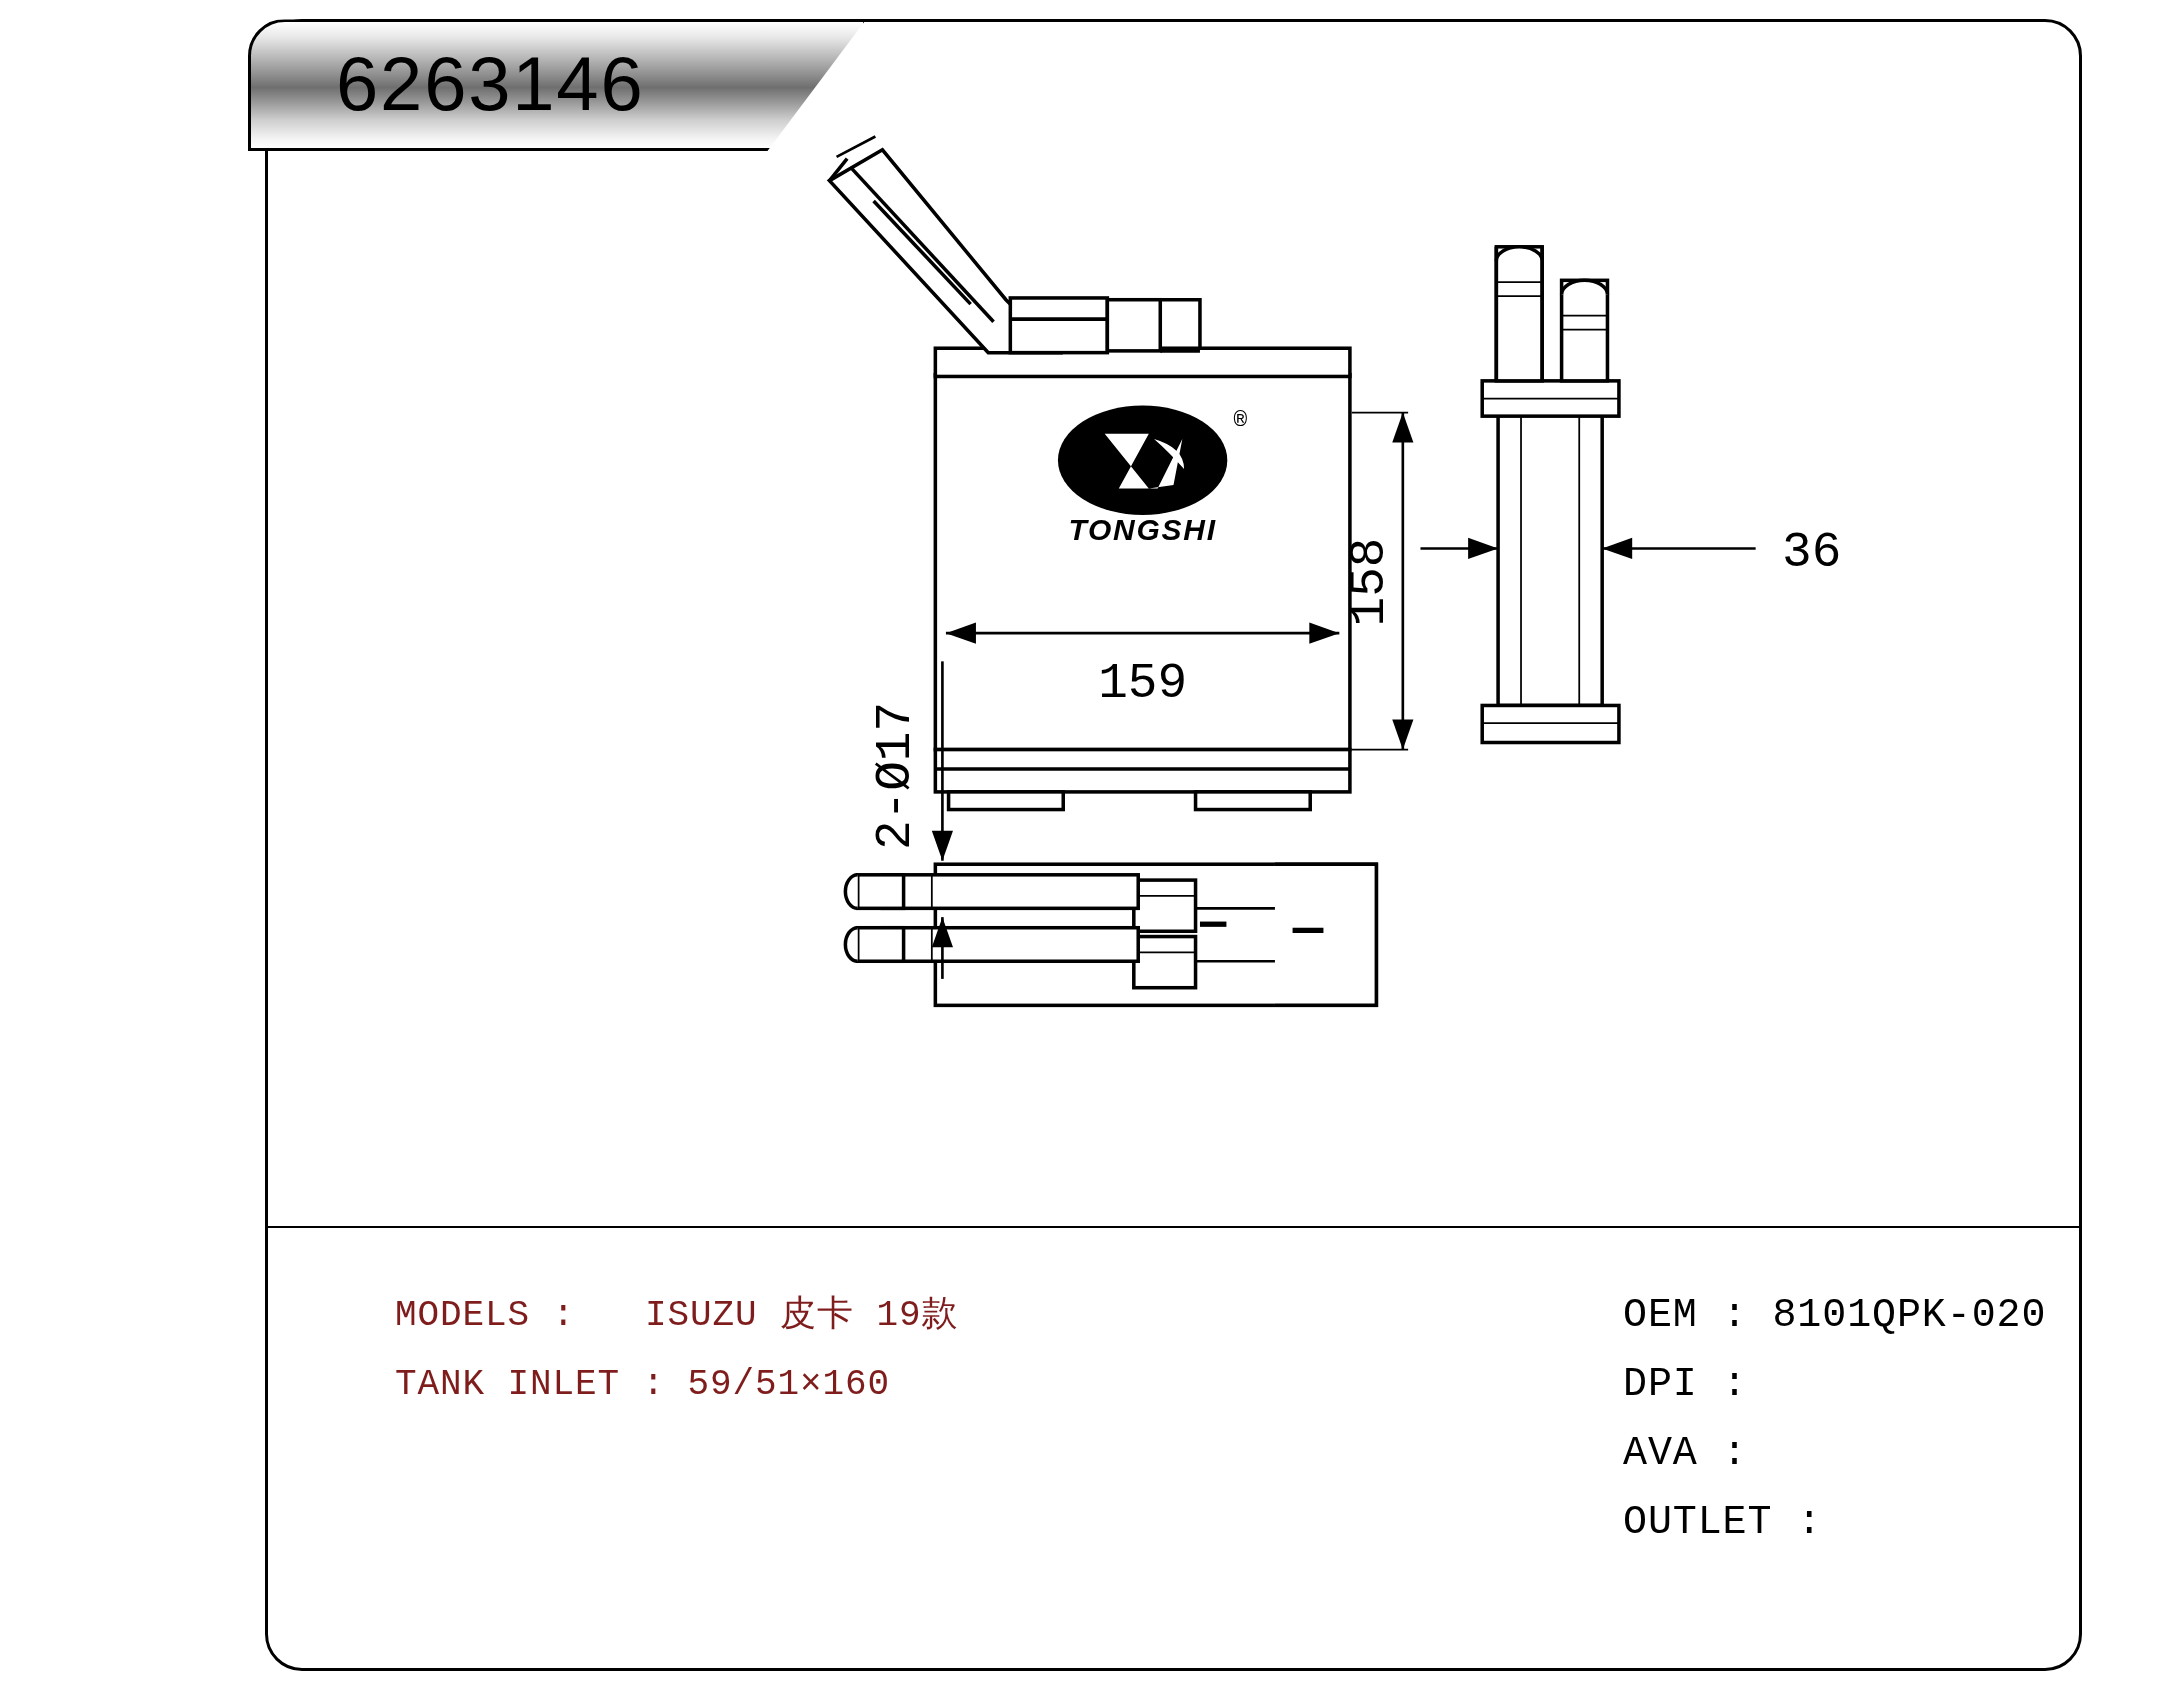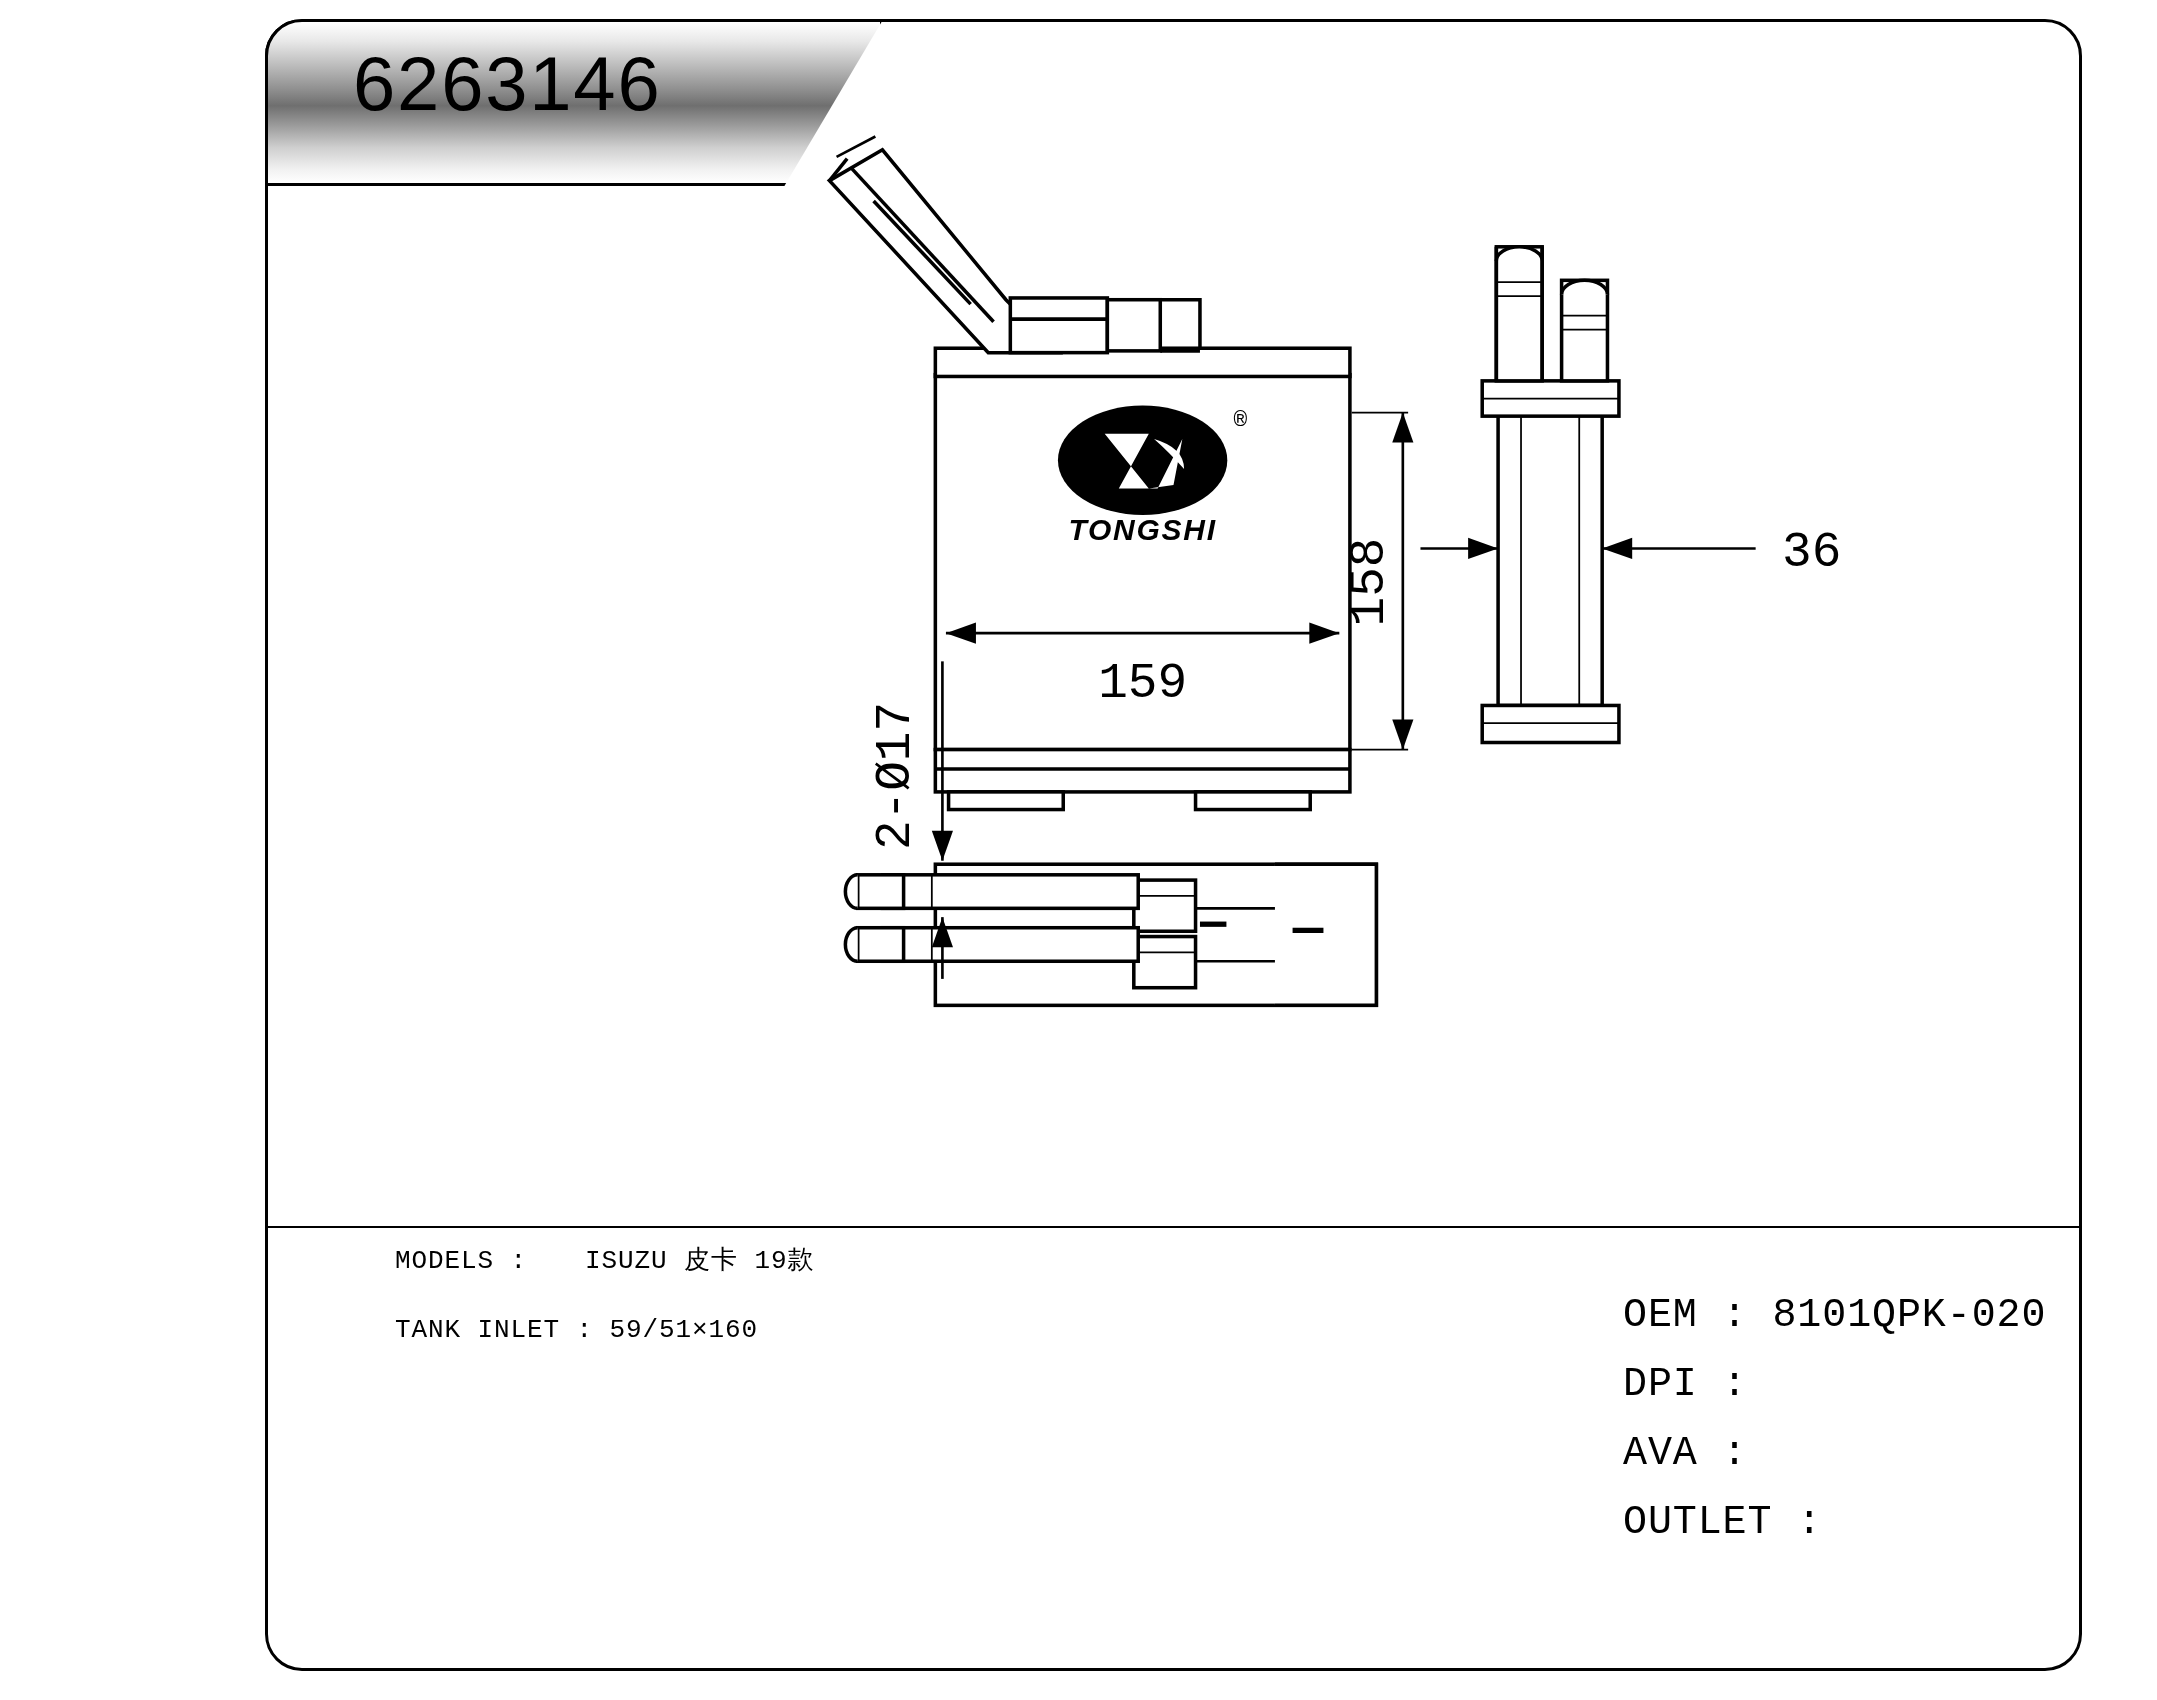--- a/index.html
+++ b/index.html
@@ -31,24 +31,24 @@
     height: 1652px;
     border: 3.5px solid #000;
     border-radius: 37px;
     box-sizing: border-box;
     background: #fff;
   }
 
   
   .title-tag {
     position: absolute;
-    left: 265px;
+    left: 248px;
     top: 19.4px;
     width: 618px;
-    height: 167px;
+    height: 132px;
     background: linear-gradient(to bottom,
        #ffffff 0%, #e8e8e8 12%, #b9b9b9 28%, #8f8f8f 42%,
        #6f6f6f 52%, #9a9a9a 64%, #cfcfcf 78%, #f2f2f2 92%, #ffffff 100%);
     border: 3.5px solid #000;
     border-top-left-radius: 37px;
     box-sizing: border-box;
     clip-path: polygon(0 0, 100% 0, 84% 100%, 0 100%);
     overflow: hidden;
   }
   .title-tag .tag-text {
@@ -69,25 +69,25 @@
     top: 1226px;
     width: 1814px;
     height: 0;
     border-top: 2.6px solid #000;
   }
 
   
   .info-left {
     position: absolute;
     left: 395px;
-    top: 1227px;
+    top: 1281px;
     width: 1147px;
-    font-size: 26px;
+    font-size: 36px;
     line-height: 69px;
-    color: #000000;
+    color: #7f1d1d;
     letter-spacing: 0.9px;
   }
   .info-right {
     position: absolute;
     left: 1623px;
     top: 1281px;
     width: 547px;
     font-size: 40px;
     line-height: 69px;
     color: #000;

